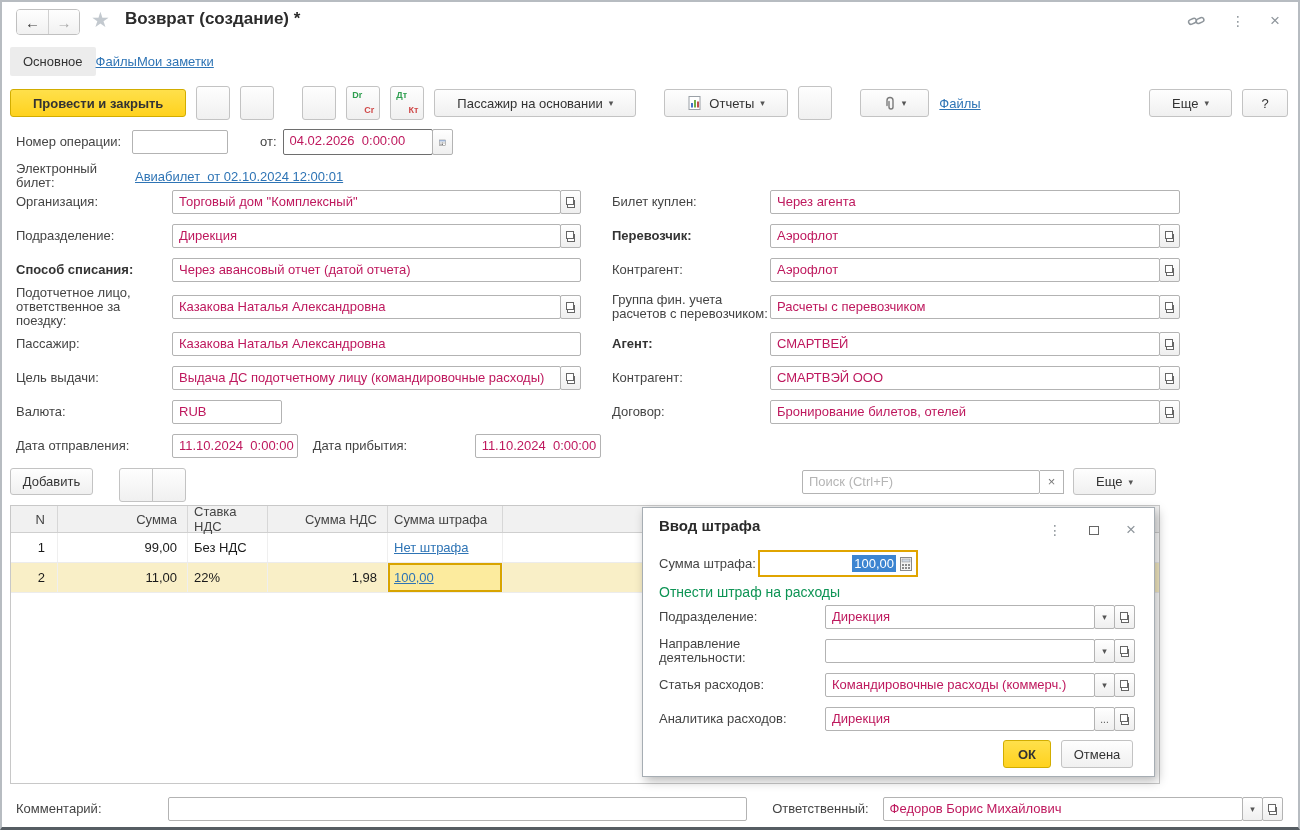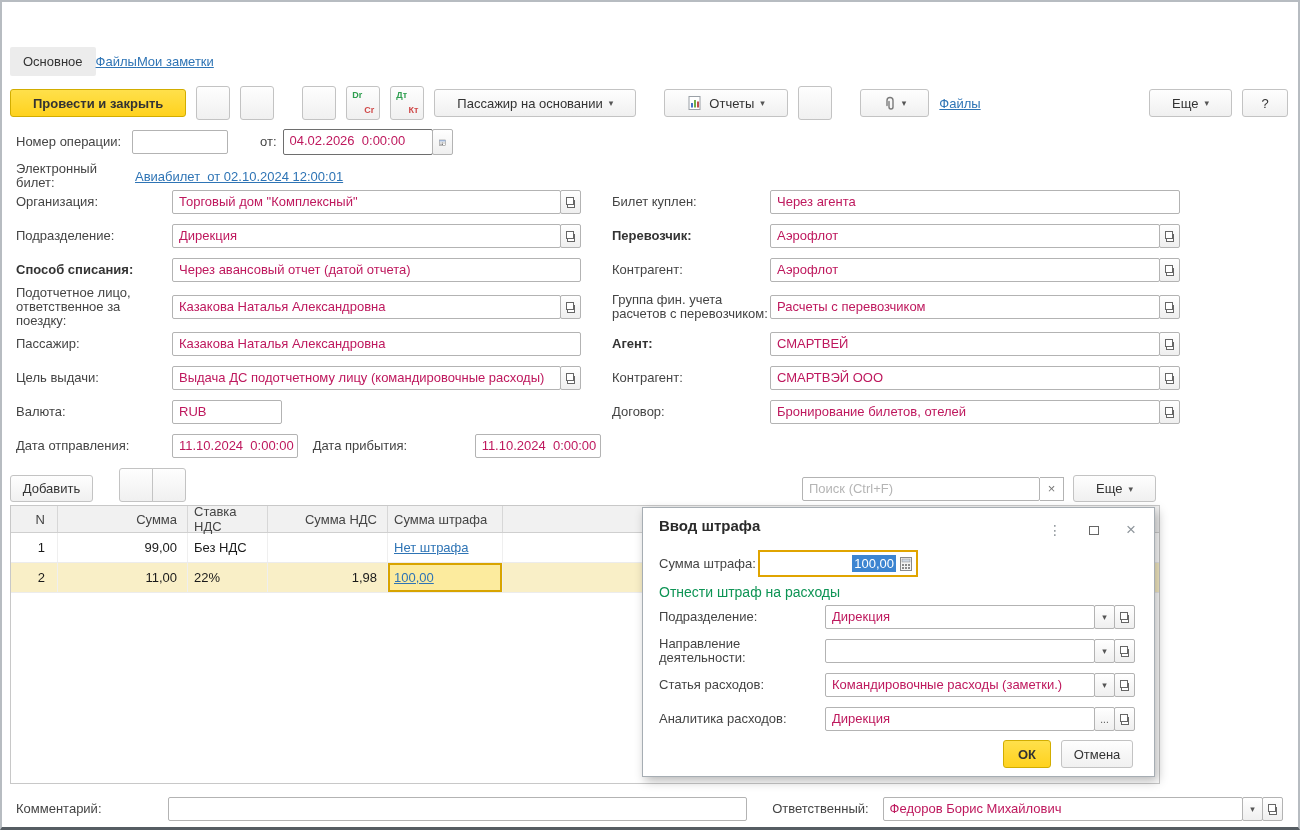--- a/index.html
+++ b/index.html
@@ -54,21 +54,21 @@
   .docrow{position:absolute;top:127px;left:14px;display:flex;align-items:center;}
   .eticket{position:absolute;top:160px;left:14px;display:flex;align-items:center;}
   .form-col{position:absolute;top:188px;}
   .form-left{left:14px;width:585px;}
   .form-right{left:610px;width:580px;}
   .frow{display:flex;align-items:center;margin-bottom:10px;height:24px;}
   .frow.tall{height:30px;}
   .form-left .frow > .lbl{width:156px;flex:none;}
   .form-right .frow > .lbl{width:158px;flex:none;}
   
-  .tbl-toolbar{position:absolute;top:466px;left:8px;right:142px;display:flex;align-items:flex-end;}
+  .tbl-toolbar{position:absolute;top:466px;left:8px;right:142px;display:flex;align-items:flex-start;}
   .arrow-group{display:flex;margin-left:26px;border-radius:3px;overflow:visible;}
   .search{width:238px;height:24px;border:1px solid #b3b3b3;border-radius:2px;font-size:13px;padding:0 6px;color:#1a1a1a;}
   .search::placeholder{color:#b5b5b5;}
   .clear-btn{width:24px;height:24px;border:1px solid #b3b3b3;border-left:none;background:#fff;color:#777;
     font-size:13px;cursor:pointer;padding:0;}
   .clear-btn::after{content:"×";}
   
   .grid{position:absolute;top:503px;left:8px;width:1150px;height:279px;border:1px solid #c8c8c8;background:#fff;}
   .g-head{display:flex;height:27px;background:#f1f1f1;border-bottom:1px solid #cfcfcf;}
   .g-head .cell{color:#444;font-size:13px;display:flex;align-items:center;padding:0 6px;border-right:1px solid #d7d7d7;}
@@ -100,20 +100,42 @@
   .btn-ok{width:48px;justify-content:center;font-weight:bold;}
   .btn-cancel{width:72px;justify-content:center;}
   
   .footer{position:absolute;top:795px;left:14px;right:15px;display:flex;align-items:center;}
 </style>
 </head>
 <body>
 
 <div class="window">
 
+  <div class="titlebar">
+    <div class="nav-group">
+      <button class="nav-btn">
+          <span class="ic-back"></span>
+        </button>
+      <button class="nav-btn">
+          <span class="ic-fwd"></span>
+        </button>
+    </div>
+    <span class="star"></span>
+    <div class="page-title">Возврат (создание) *</div>
+    <div class="win-icons">
+      <svg width="19" height="14" viewBox="0 0 19 14">
+        <g fill="none" stroke="#8f969c" stroke-width="1.5">
+          <rect x="1.5" y="5" width="8" height="4.6" rx="2.3" transform="rotate(-24 5.5 7.3)"></rect>
+          <rect x="9" y="4.2" width="8" height="4.6" rx="2.3" transform="rotate(-24 13 6.5)"></rect>
+        </g>
+      </svg>
+      <span class="ic-dots"></span>
+      <span class="ic-close"></span>
+    </div>
+  </div>
 
   <div class="tabs">
     <div class="tab-active">Основное</div>
     <a class="link">Файлы</a>
     <a class="link">Мои заметки</a>
   </div>
 
   <div class="toolbar">
     <button class="btn btn-yellow">Провести и закрыть</button>
     <button class="btn icon-btn">
@@ -426,21 +448,21 @@
         <div class="field"></div>
         <button class="fbtn">
             <span class="chev"></span>
           </button>
         <button class="fbtn">
             <span class="ic-open"></span>
           </button>
       </div>
       <div class="frow">
         <span class="lbl">Статья расходов:</span>
-        <div class="field">Командировочные расходы (заметки.)</div>
+        <div class="field">Командировочные расходы (коммерч.)</div>
         <button class="fbtn">
             <span class="chev"></span>
           </button>
         <button class="fbtn">
             <span class="ic-open"></span>
           </button>
       </div>
       <div class="frow">
         <span class="lbl">Аналитика расходов:</span>
         <div class="field">Дирекция</div>

